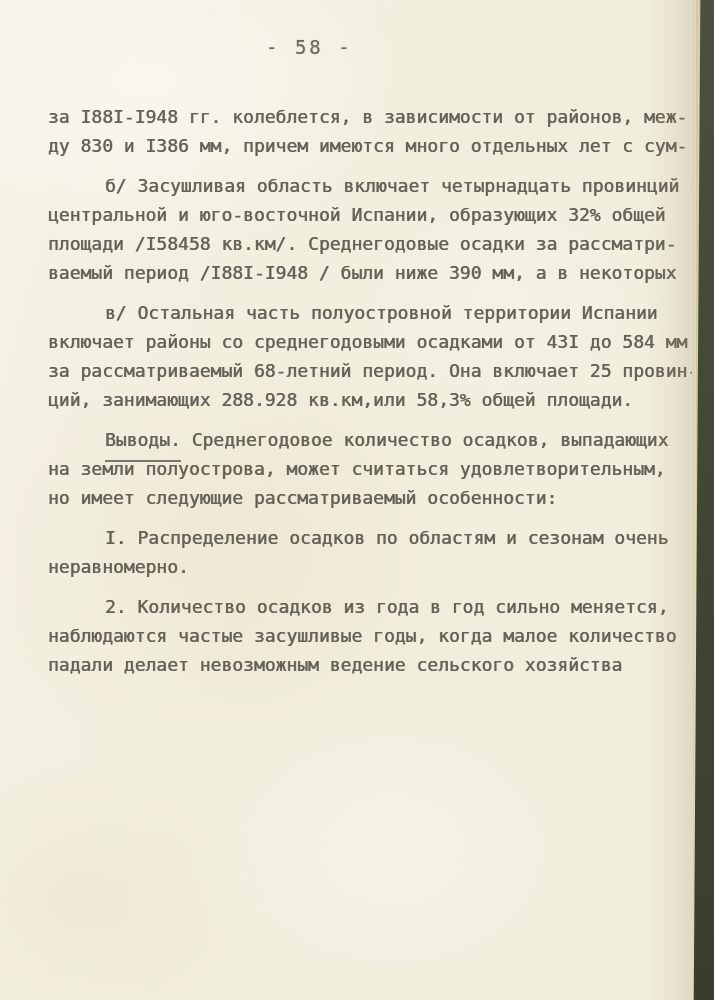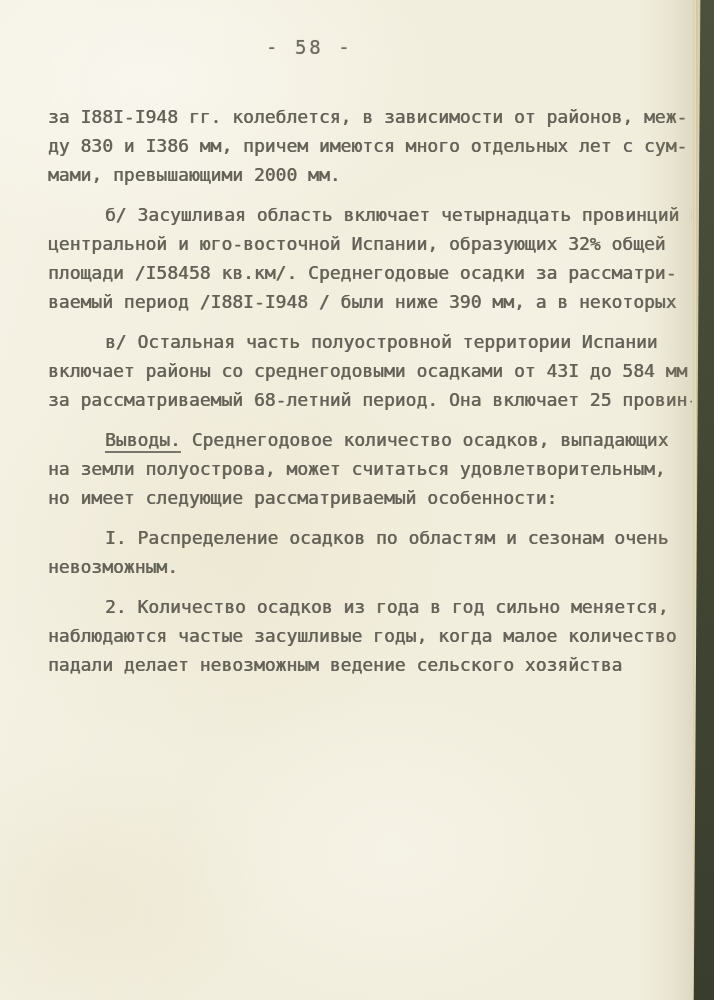--- a/index.html
+++ b/index.html
@@ -49,64 +49,64 @@
     position: absolute; top: 102px; left: 48px; width: 650px;
     font-size: 18px; line-height: 29px;
     color: #646157;
     text-shadow: 0.5px 0 0.6px rgba(100,97,87,0.75), -0.3px 0.2px 0.5px rgba(100,97,87,0.40);
   }
   .para { margin: 0 0 11px 0; }
   .line { white-space: nowrap; }
   .line.first { text-indent: 57px; }
   .underlined {
     border-bottom: 2px solid rgba(100,97,87,0.85);
-    padding-bottom: 1px;
+    padding-bottom: 10px;
   }
 </style>
 </head>
 <body>
 
 <div class="scan">
 
   <div class="page-number">- 58 -</div>
 
   <div class="text-block">
 
     <div class="para">
         <div class="line">за I88I-I948 гг. колеблется, в зависимости от районов, меж-</div>
         <div class="line">ду 830 и I386 мм, причем имеются много отдельных лет с сум-</div>
-        <div class="line">мами, превышающими 2000 мм.</div>
       </div>
 
     <div class="para">
         <div class="line first">б/ Засушливая область включает четырнадцать провинций в</div>
         <div class="line">центральной и юго-восточной Испании, образующих 32% общей</div>
         <div class="line">площади /I58458 кв.км/. Среднегодовые осадки за рассматри-</div>
         <div class="line">ваемый период /I88I-I948 / были ниже 390 мм, а в некоторых</div>
       </div>
 
     <div class="para">
         <div class="line first">в/ Остальная часть полуостровной территории Испании</div>
         <div class="line">включает районы со среднегодовыми осадками от 43I до 584 мм</div>
         <div class="line">за рассматриваемый 68-летний период. Она включает 25 провин-</div>
+        <div class="line">ций, занимающих 288.928 кв.км,или 58,3% общей площади.</div>
       </div>
 
     <div class="para">
       <div class="line first">
         <span class="underlined">Выводы.</span><span> Среднегодовое количество осадков, выпадающих</span>
       </div>
       <div>
           <div class="line">на земли полуострова, может считаться удовлетворительным,</div>
           <div class="line">но имеет следующие рассматриваемый особенности:</div>
         </div>
     </div>
 
     <div class="para">
         <div class="line first">I. Распределение осадков по областям и сезонам очень</div>
-        <div class="line">невозможным.</div>
+        <div class="line">неравномерно.</div>
       </div>
 
     <div class="para">
         <div class="line first">2. Количество осадков из года в год сильно меняется,</div>
         <div class="line">наблюдаются частые засушливые годы, когда малое количество</div>
         <div class="line">падали делает невозможным ведение сельского хозяйства</div>
       </div>
 
   </div>
 

